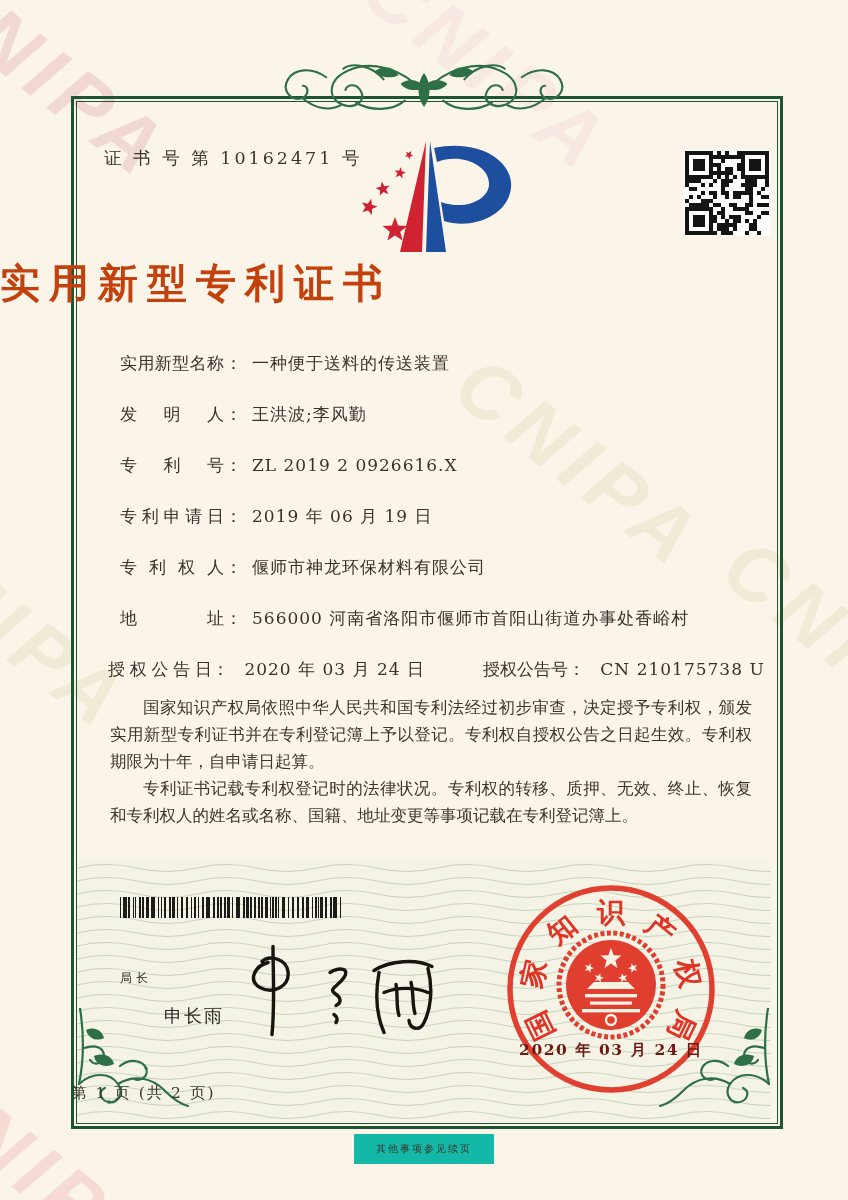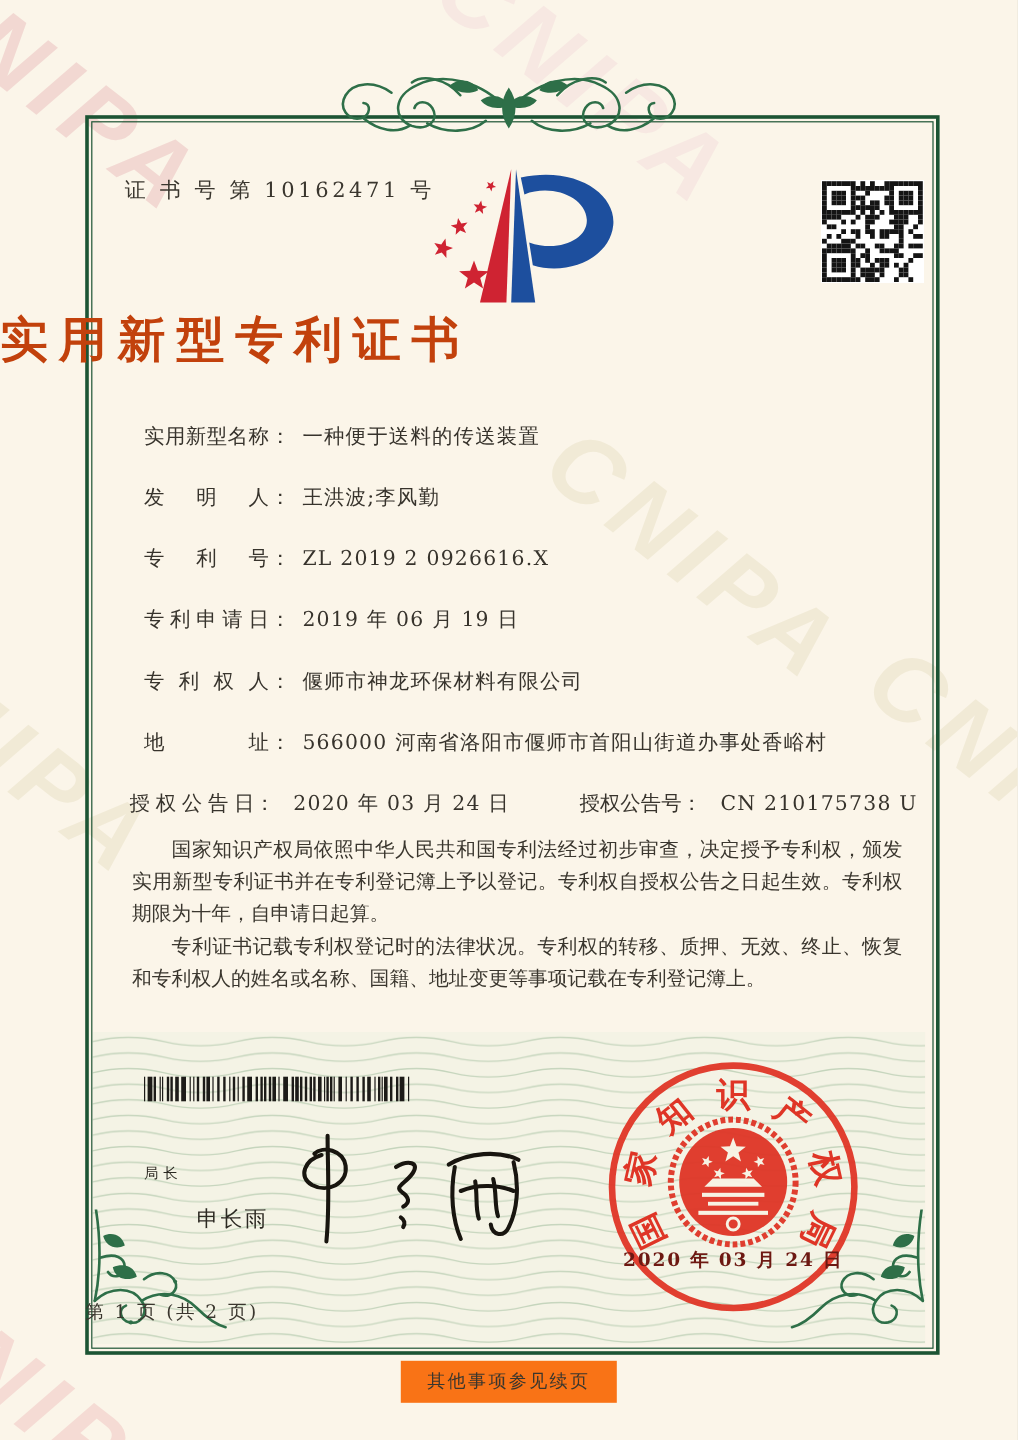--- a/index.html
+++ b/index.html
@@ -58,21 +58,21 @@
 
   .seal{position:absolute;left:501px;top:879px;}
   .seal-char{font-size:28px;font-weight:700;fill:#df3526;text-anchor:middle;
              dominant-baseline:central;font-family:"DejaVu Serif",serif;}
   .seal-date{font-size:15.5px;letter-spacing:1.5px;fill:#6d1812;text-anchor:middle;
              font-family:"DejaVu Serif",serif;font-weight:600;}
 
   .page-info{position:absolute;left:71px;width:706px;top:1083px;
              font-size:15.5px;letter-spacing:2px;color:#3a362e;}
   .note-wrap{position:absolute;left:0;right:0;top:1134px;text-align:center;}
-  .note{display:inline-block;background:#f97316;padding:8px 22px;font-size:15px;
+  .note{display:inline-block;background:#14b8a6;padding:8px 22px;font-size:10px;
         letter-spacing:2px;color:#3a362e;}
 </style>
 </head>
 <body>
 
 <div class="page">
 
   <div class="wm wm-tl">CNIPA</div>
   <div class="wm wm-tc">CNIPA</div>
   <div class="wm wm-mr">CNIPA</div>

